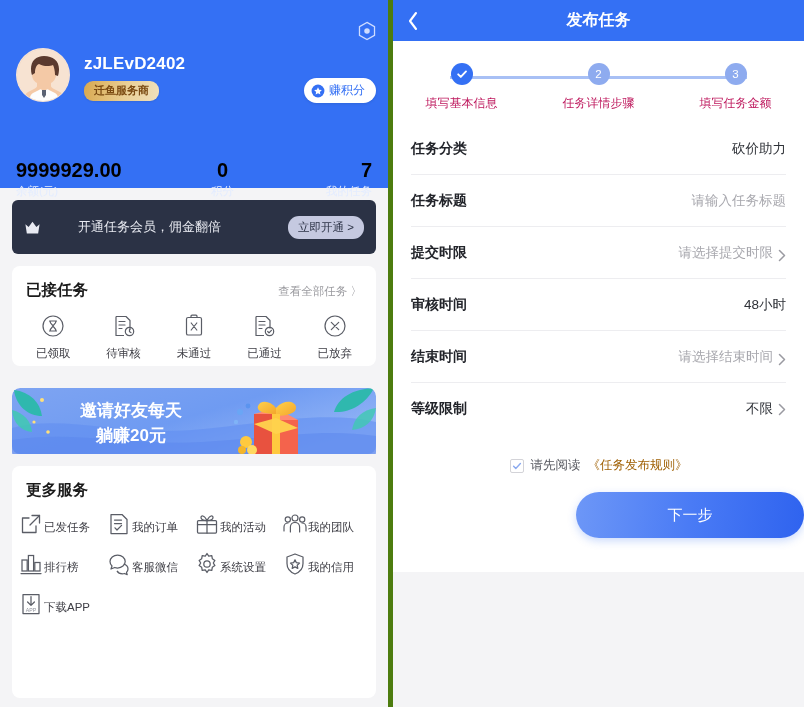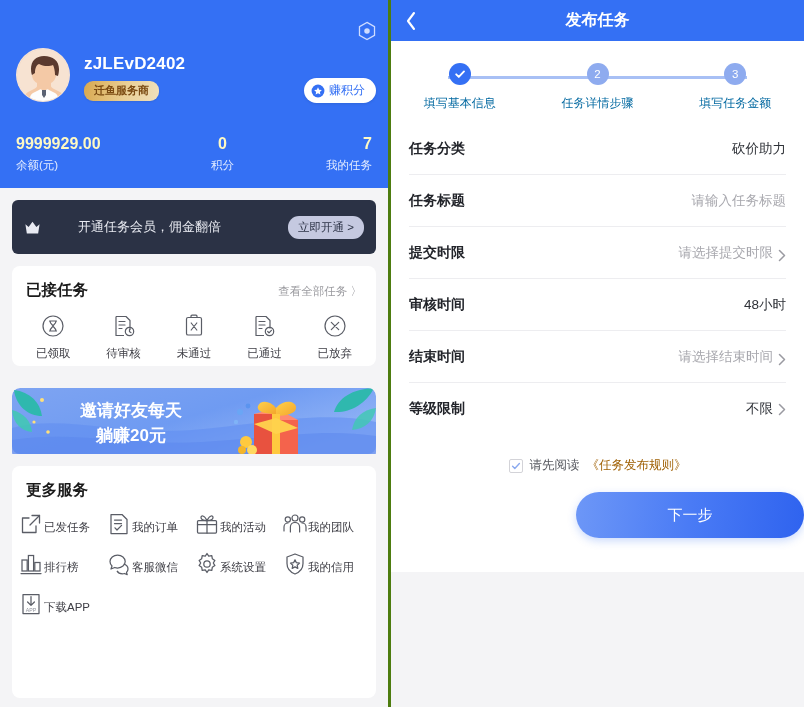--- a/index.html
+++ b/index.html
@@ -60,21 +60,21 @@
   }
   .earn-btn .star-ic { width: 14px; height: 14px; flex: none; }
   .stats {
     position: absolute; left: 0; right: 0; top: 132px;
     display: flex; padding: 0 16px;
   }
   .stat { text-align: center; }
   .stat.s0 { flex: 0 0 42%; text-align: left; }
   .stat.s1 { flex: 1; }
   .stat.s2 { flex: 0 0 26%; text-align: right; }
-  .stat-val { color: #fef9c3; font-size: 16px; font-weight: bold; line-height: 24px; }
+  .stat-val { color: #000000; font-size: 20px; font-weight: bold; line-height: 24px; margin-top: 26px; }
   .stat-lab { color: #e3ecff; font-size: 11.5px; margin-top: 2px; }
 
   
   .vip {
     position: absolute; left: 12px; right: 12px; top: 200px;
     height: 54px; background: #2b3245; border-radius: 6px;
     display: flex; align-items: center; padding: 0 12px; gap: 29px;
   }
   .crown { width: 17px; height: 15px; flex: none; margin-right: 8px; }
   .vip-txt { color: #e9ebf2; font-size: 13px; flex: 1; }
@@ -120,21 +120,21 @@
   .svc-cell {
     width: 25%; display: flex; flex-direction: row;
     align-items: center; margin-bottom: 14px;
   }
   .svc-cell .glyph { width: 26px; height: 26px; }
   .svc-cell .lbl { font-size: 11.5px; color: #3d3d44; margin-top: 7px; }
 
   
   .right-pane {
     width: 416px; height: 707px; background: #f4f4f6;
-    position: relative; border-left: 3px solid #4d7c0f;
+    position: relative; border-left: 5px solid #4d7c0f;
   }
   .rp-header {
     height: 41px; background: #3470f4; display: flex;
     align-items: center; position: relative;
   }
   .back-chev { position: absolute; left: 14px; width: 12px; height: 20px; }
   .rp-title {
     width: 100%; text-align: center; color: #fff;
     font-size: 16px; font-weight: bold;
   }
@@ -152,21 +152,21 @@
   .steps { display: flex; position: relative; }
   .step { flex: 1; display: flex; flex-direction: column; align-items: center; }
   .dot {
     width: 22px; height: 22px; border-radius: 50%;
     display: flex; align-items: center; justify-content: center;
     color: #fff; font-size: 11.5px; position: relative; z-index: 2;
   }
   .dot.done { background: #3470f4; }
   .dot.pending { background: #8eabef; }
   .dot .chk { width: 12px; height: 12px; }
-  .step-lab { font-size: 12px; color: #0369a1; margin-top: 10px; }
+  .step-lab { font-size: 12px; color: #be185d; margin-top: 10px; }
 
   
   .form-rows { padding: 0 18px; }
   .frow {
     display: flex; align-items: center; justify-content: space-between;
     height: 52px; border-bottom: 1px solid #ededf0;
   }
   .frow:last-child { border-bottom: none; }
   .flabel { font-size: 14px; font-weight: bold; color: #22242a; }
   .fval { font-size: 13.5px; color: #2f3238; display: flex; align-items: center; gap: 5px; }

